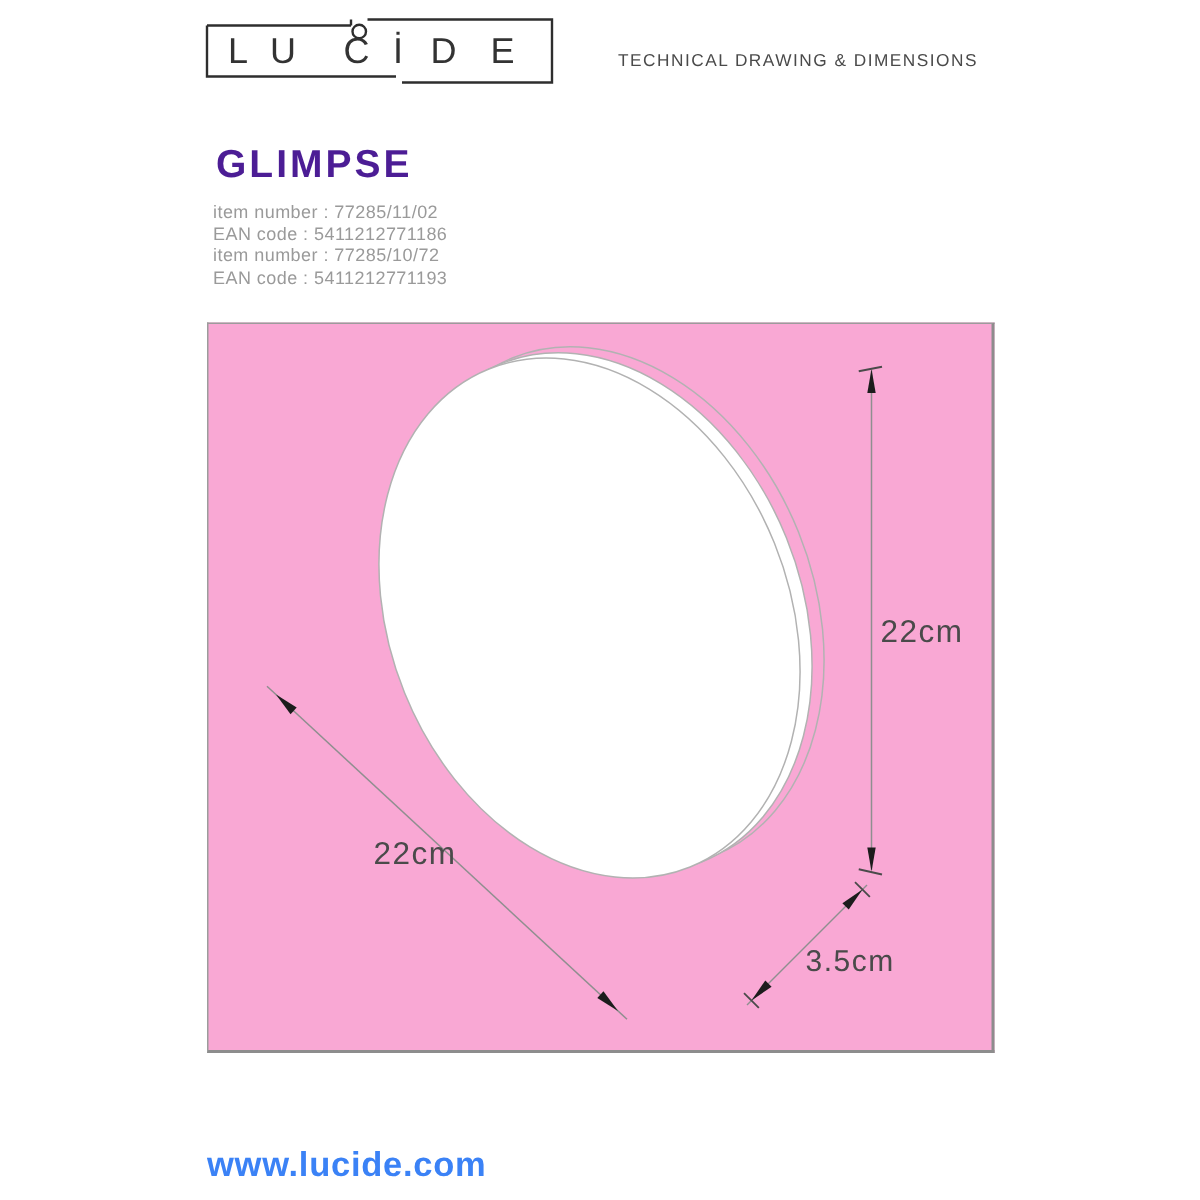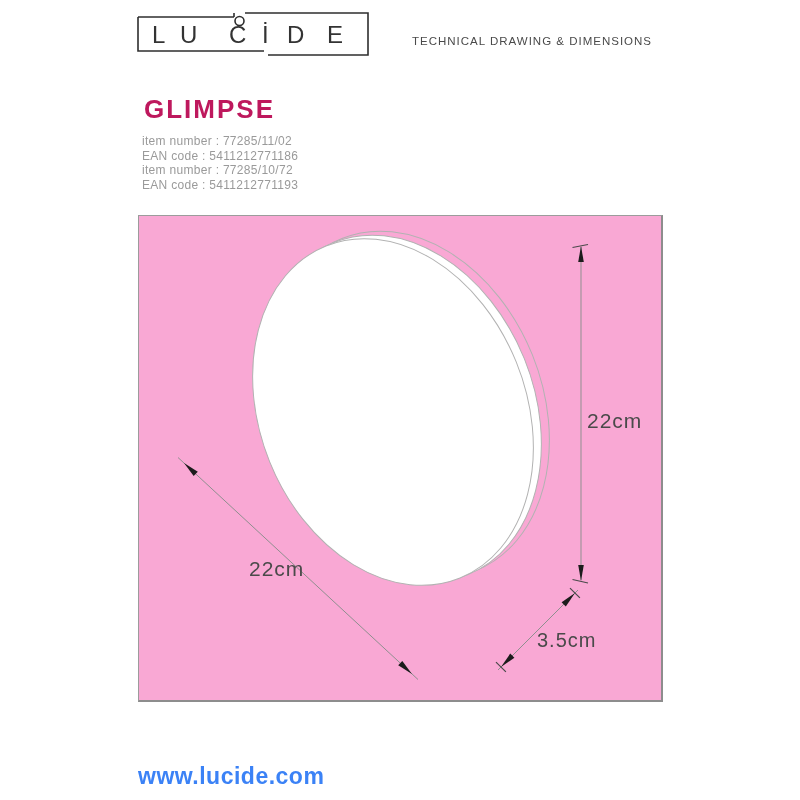--- a/index.html
+++ b/index.html
@@ -17,21 +17,21 @@
   .l0{left:22px;} .l1{left:50px;} .l2{left:99px;}
   .l3{left:132px;} .l4{left:157px;} .l5{left:197px;}
   
   .doc-title{
     position:absolute;right:148px;top:13px;font-size:11.5px;font-weight:400;
     letter-spacing:1px;color:#4a4a4a;white-space:nowrap;margin-top:22px;
   }
   
   .product-name{
     position:absolute;left:144px;top:94px;margin:0;font-size:26px;font-weight:700;
-    letter-spacing:2px;color:#be185d;
+    letter-spacing:2px;color:#4c1d95;
   }
   .product-info{position:absolute;left:142px;top:134px;}
   .info-line{
     font-size:12px;line-height:14.5px;color:#9a9a9a;letter-spacing:0.3px;
     white-space:nowrap;
   }
   
   .drawing-box{
     position:absolute;left:138px;top:215px;width:525px;height:487px;
     box-sizing:border-box;background:#f9a8d4;

